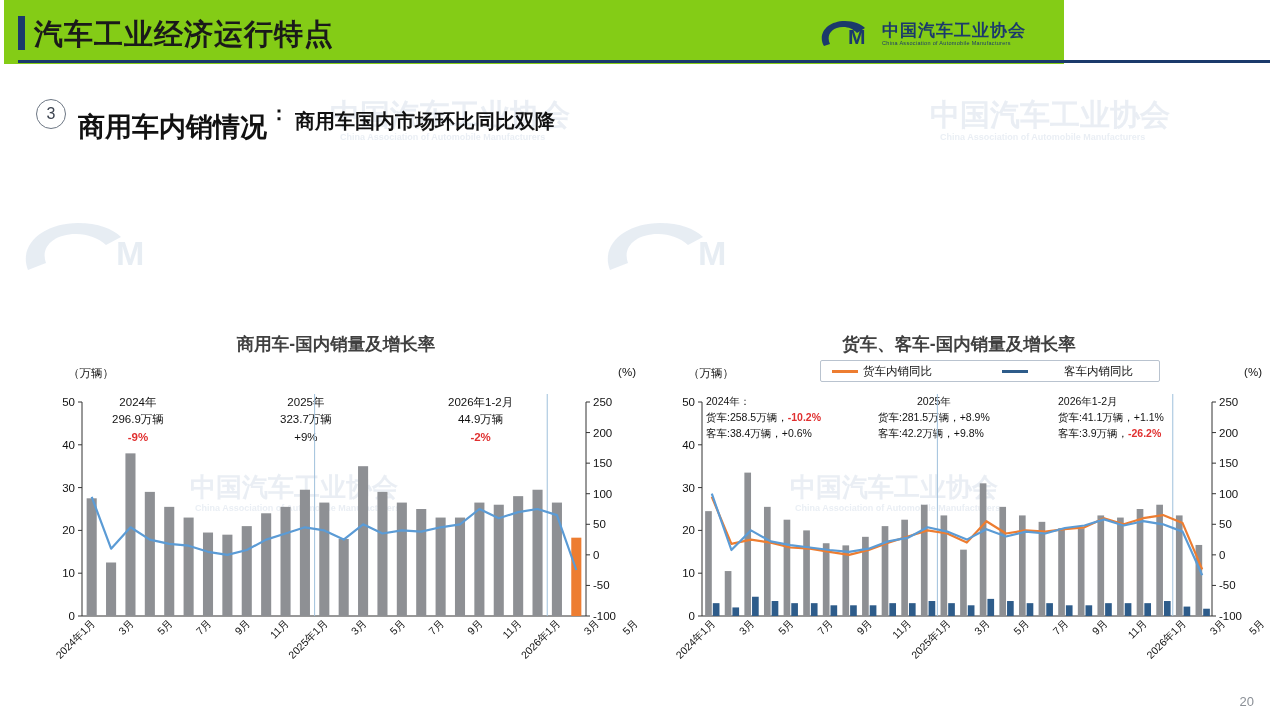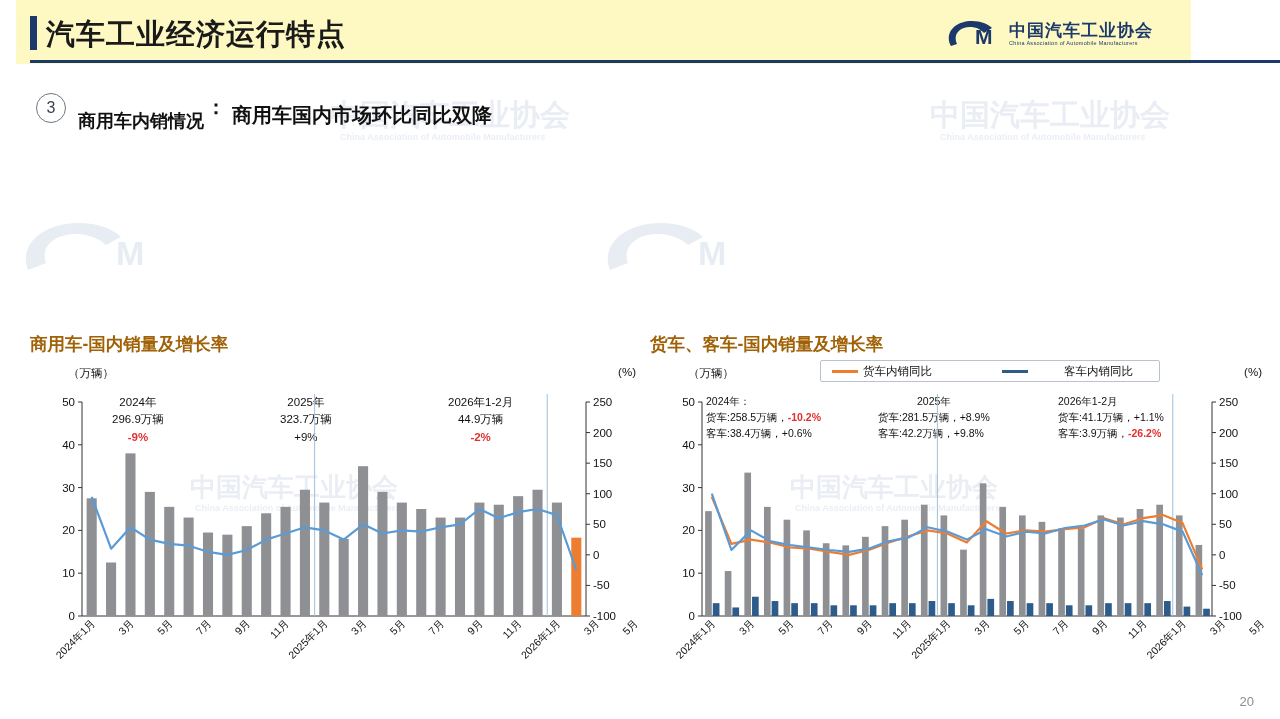--- a/index.html
+++ b/index.html
@@ -5,22 +5,22 @@
   * { box-sizing: border-box; }
   html, body { margin:0; padding:0; }
   body {
     width:1280px; height:719px; position:relative;
     background:#ffffff;
     font-family:"Liberation Sans", sans-serif;
     overflow:hidden;
   }
   
   .header {
-    position:absolute; left:16px; top:0; width:1175px; height:64px;
-    background:#fef9c3;
+    position:absolute; left:4px; top:0; width:1060px; height:64px;
+    background:#84cc16;
   }
   .header-accent {
     position:absolute; left:14px; top:16px; width:7px; height:34px;
     background:#1b3a6b;
   }
   .header-title {
     position:absolute; left:30px; top:15px;
     font-size:29px; font-weight:bold; color:#1a1a1a;
     letter-spacing:1px;
   }
@@ -37,21 +37,21 @@
   .logo-text-en { font-size:5.5px; color:#1b3a6b; letter-spacing:0.3px; }
 
   
   .sec {
     position:absolute; left:36px; top:82px; display:flex; align-items:center; gap:12px;
   }
   .sec-num {
     width:30px; height:30px; border-radius:50%; border:1.6px solid #6d7784;
     color:#3d4450; font-size:16px; display:flex; align-items:center; justify-content:center;
   }
-  .sec-title { font-size:18px; font-weight:bold; color:#111;margin-top:27px; }
+  .sec-title { font-size:27px; font-weight:bold; color:#111;margin-top:27px; }
   .sec-sub { font-size:20px; font-weight:bold; color:#111; }
 
   
   .bullets { position:absolute; left:42px; top:140px; width:1200px; }
   .bullet { display:flex; gap:14px; margin-bottom:10px; }
   .bullet-mark { width:11px; height:11px; background:#1b3a6b; margin-top:10px; flex:0 0 auto;}
   .bullet-text { font-size:20.5px; color:#1a1a1a; line-height:1.72; }
 
   
   .wm {
@@ -61,21 +61,21 @@
   .wm-big {
     position:absolute; pointer-events:none; color:#e3eaf2; font-weight:bold;
     font-size:46px; opacity:.85;
   }
 
   
   .chart-panel { position:absolute; }
   #chart-left  { left:30px;  top:332px; width:612px; height:360px; }
   #chart-right { left:650px; top:332px; width:618px; height:360px; }
   .chart-title {
-    text-align:left; font-size:17.5px; font-weight:bold; color:#a16207;
+    text-align:center; font-size:17.5px; font-weight:bold; color:#404040;
   }
   .axis-unit-l { position:absolute; font-size:11.5px; color:#111; }
   .axis-unit-r { position:absolute; font-size:11.5px; color:#111; }
   .plot { position:absolute; }
   .ann { position:absolute; font-size:11.5px; color:#111; line-height:1.5; white-space:nowrap;}
   .neg { color:#e03030; font-weight:bold; }
   .ann-center { text-align:center; }
   .legend-item { position:absolute; font-size:11.5px; color:#111; display:flex; align-items:center; gap:5px;}
   .legend-line { width:26px; height:3px; display:inline-block;}
   .legend-box { position:absolute; border:1px solid #b9c3cf; background:rgba(255,255,255,.6);}

